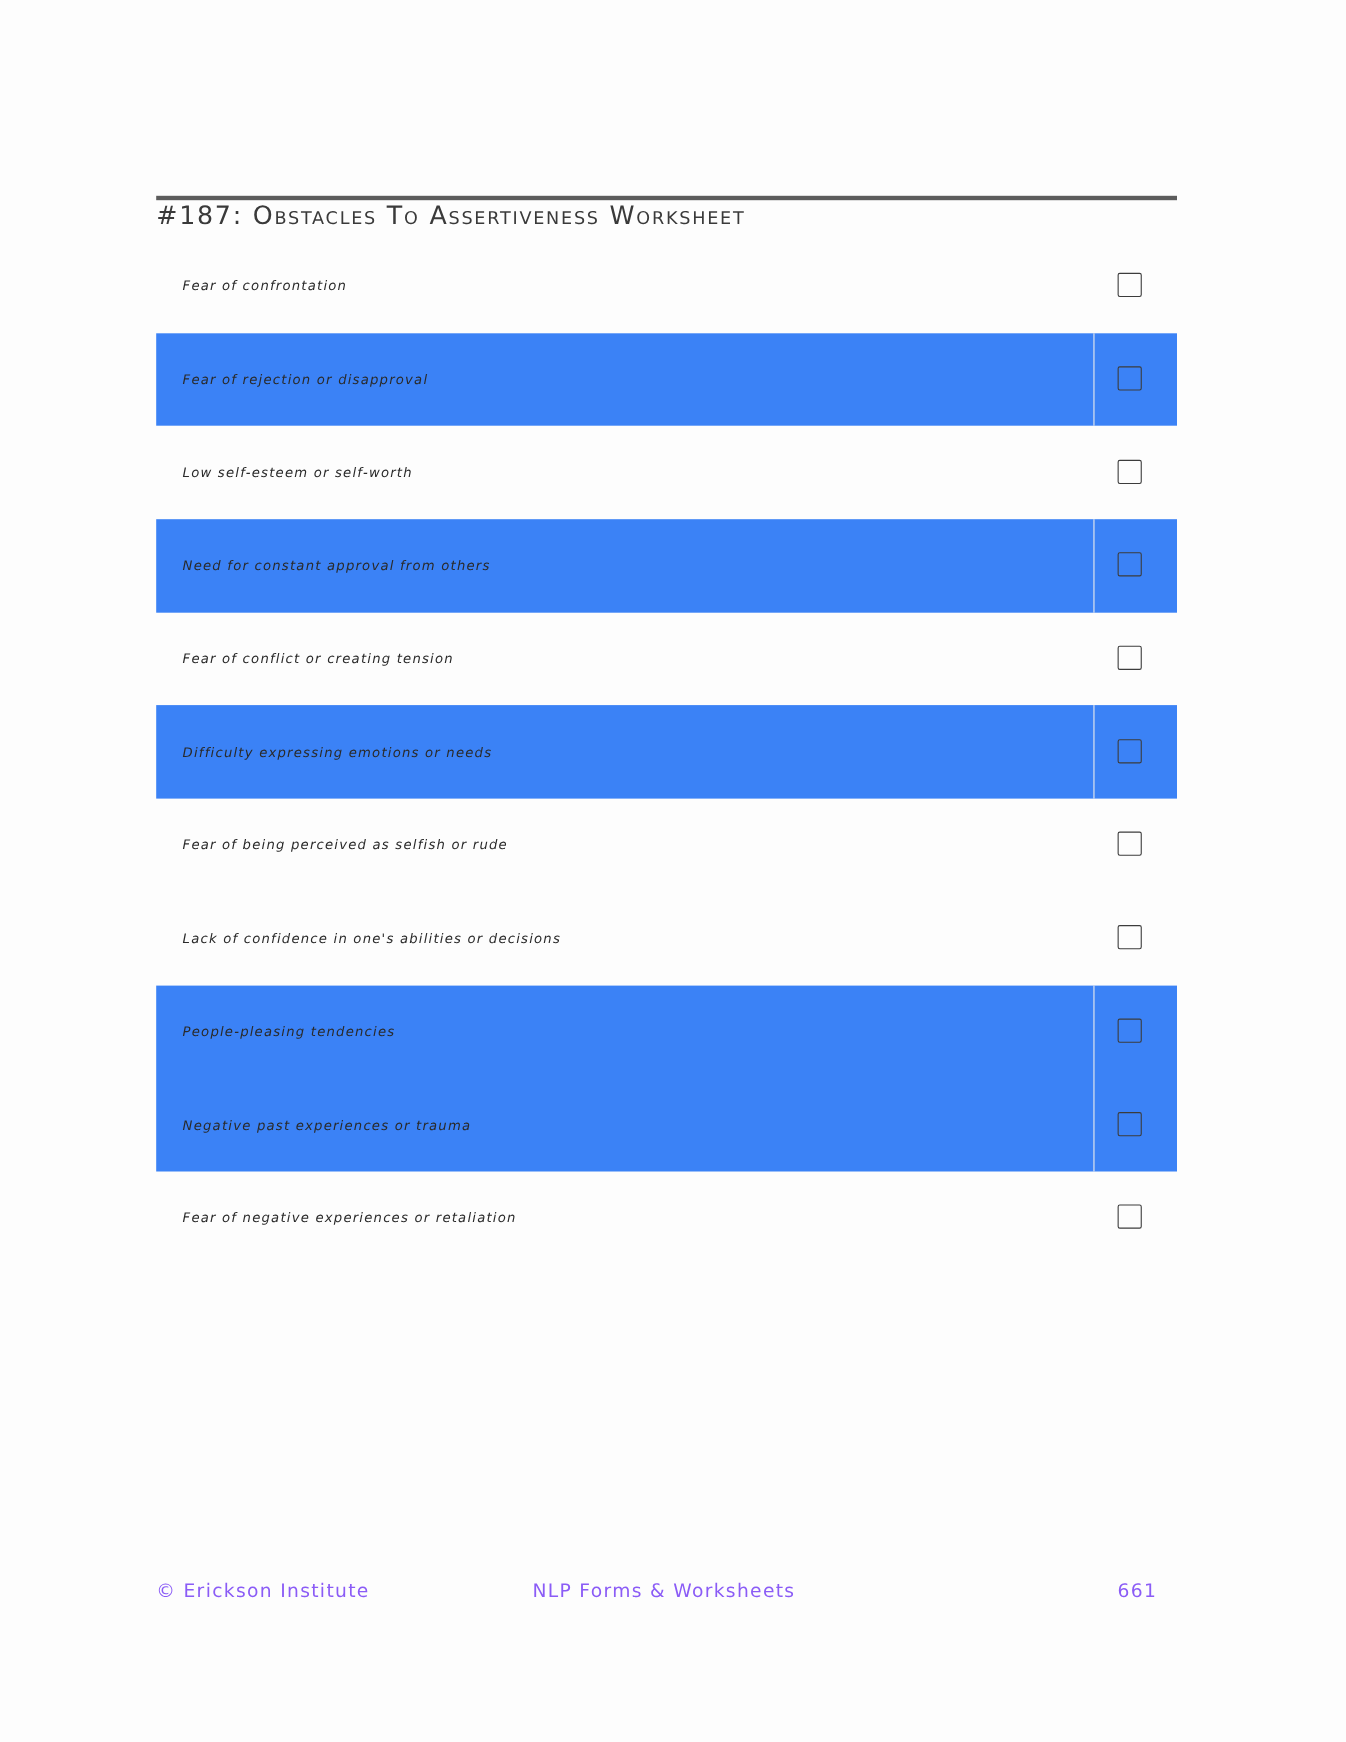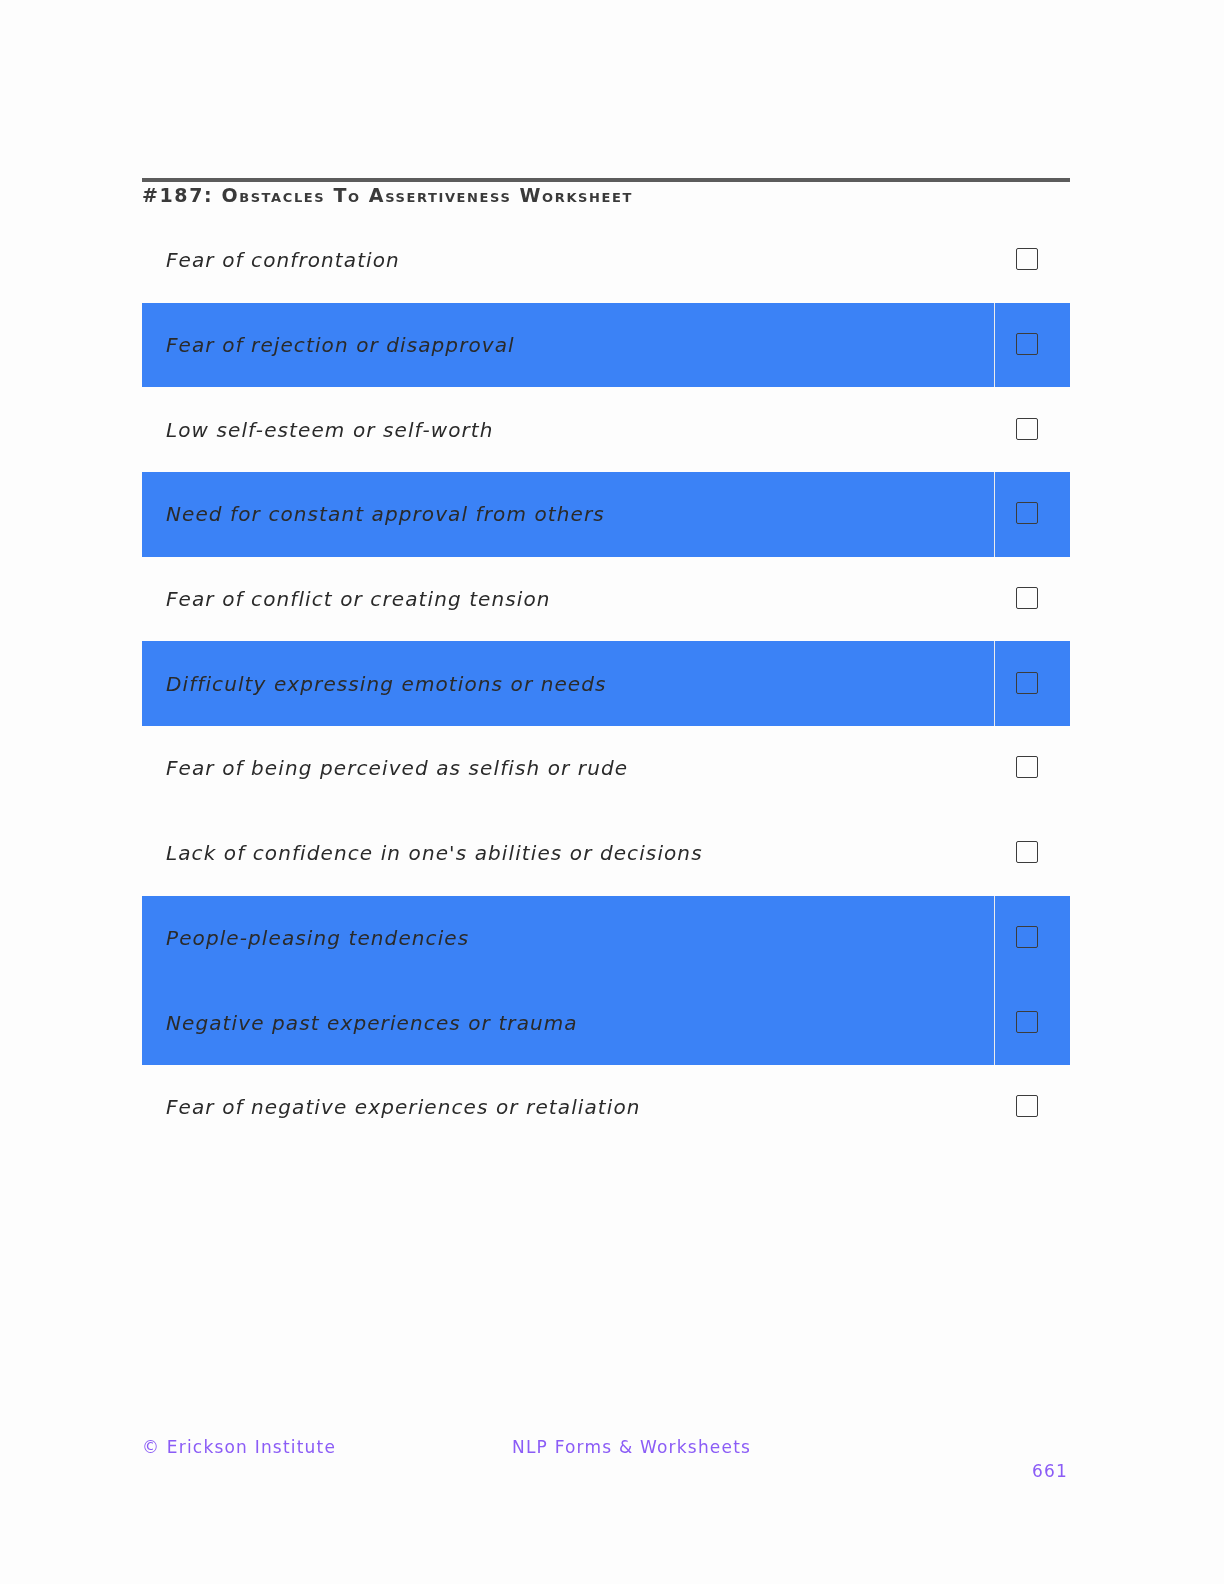--- a/index.html
+++ b/index.html
@@ -5,51 +5,50 @@
   html, body { margin: 0; padding: 0; }
   body {
     width: 1224px; height: 1584px; background: #fdfdfd; position: relative;
     font-family: "DejaVu Sans", sans-serif; color: #2b2b2b; overflow: hidden;
   }
   .rule {
     position: absolute; left: 142px; top: 178px; width: 928px; height: 4px;
     background: #5c5c5c;
   }
   .title {
-    position: absolute; left: 142px; top: 184px; font-size: 19px;
+    position: absolute; left: 142px; top: 184px; font-size: 23px;
     letter-spacing: 1.6px; color: #3a3a3a; font-variant: small-caps;
     white-space: nowrap;
-    font-weight: bold;
   }
   .list { position: absolute; left: 142px; top: 218px; width: 928px; }
   .row {
     height: 84.7px; display: flex; align-items: center; position: relative;
     box-sizing: border-box;
   }
   .row.shaded { background: #3b82f6; }
   .row.shaded::after {
     content: ""; position: absolute; left: 852px; top: 0; bottom: 0; width: 1px;
     background: #ececec;
   }
   .row .text {
-    padding-left: 24px; font-style: italic; font-size: 20px; letter-spacing: 1.1px;
+    padding-left: 24px; font-style: italic; font-size: 12px; letter-spacing: 1.1px;
     color: #2a2a2a; flex: 1; white-space: nowrap;
   }
   .row .box {
     position: absolute; left: 874px; top: 50%; margin-top: -12px;
     width: 22px; height: 22px; border: 1.5px solid #3c3c3c; border-radius: 2px;
     box-sizing: border-box; background: transparent; cursor: pointer;
   }
   .footer {
     position: absolute; top: 1437px; left: 142px; width: 928px; height: 24px;
     font-size: 17px; letter-spacing: 1.2px; color: #8b5cf6;
   }
   .footer .left { position: absolute; left: 0; }
-  .footer .center { position: absolute; left: 370px; }
-  .footer .right { position: absolute; right: 2px; margin-top: 24px; }
+  .footer .center { position: absolute; left: 342px; }
+  .footer .right { position: absolute; right: 18px; }
 </style>
 </head>
 <body>
 
 <div class="rule"></div>
 <div class="title">#187: Obstacles To Assertiveness Worksheet</div>
 
 <div class="list">
   <div class="row">
     <span class="text">Fear of confrontation</span>

